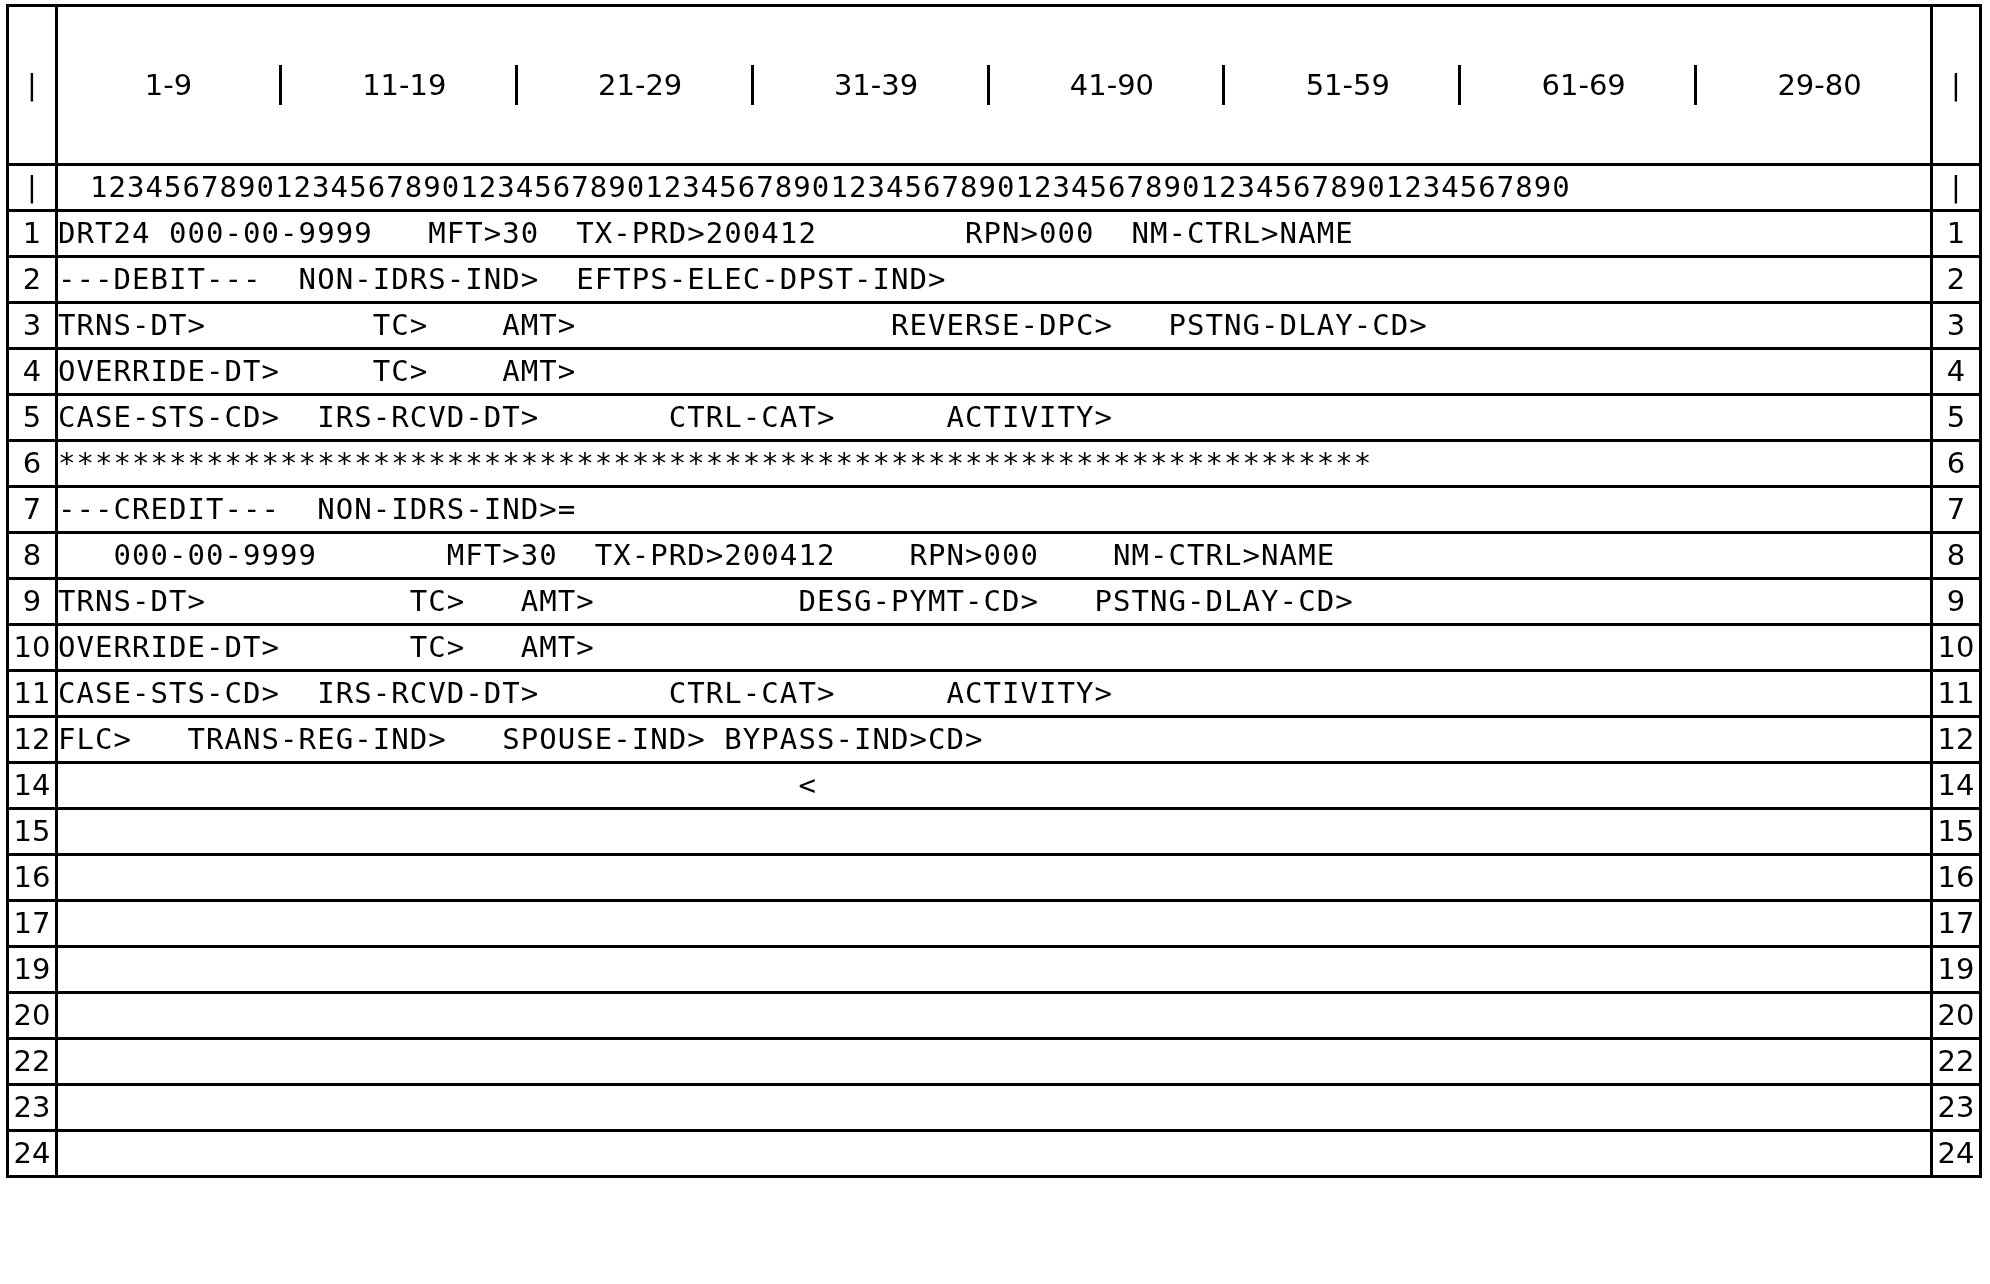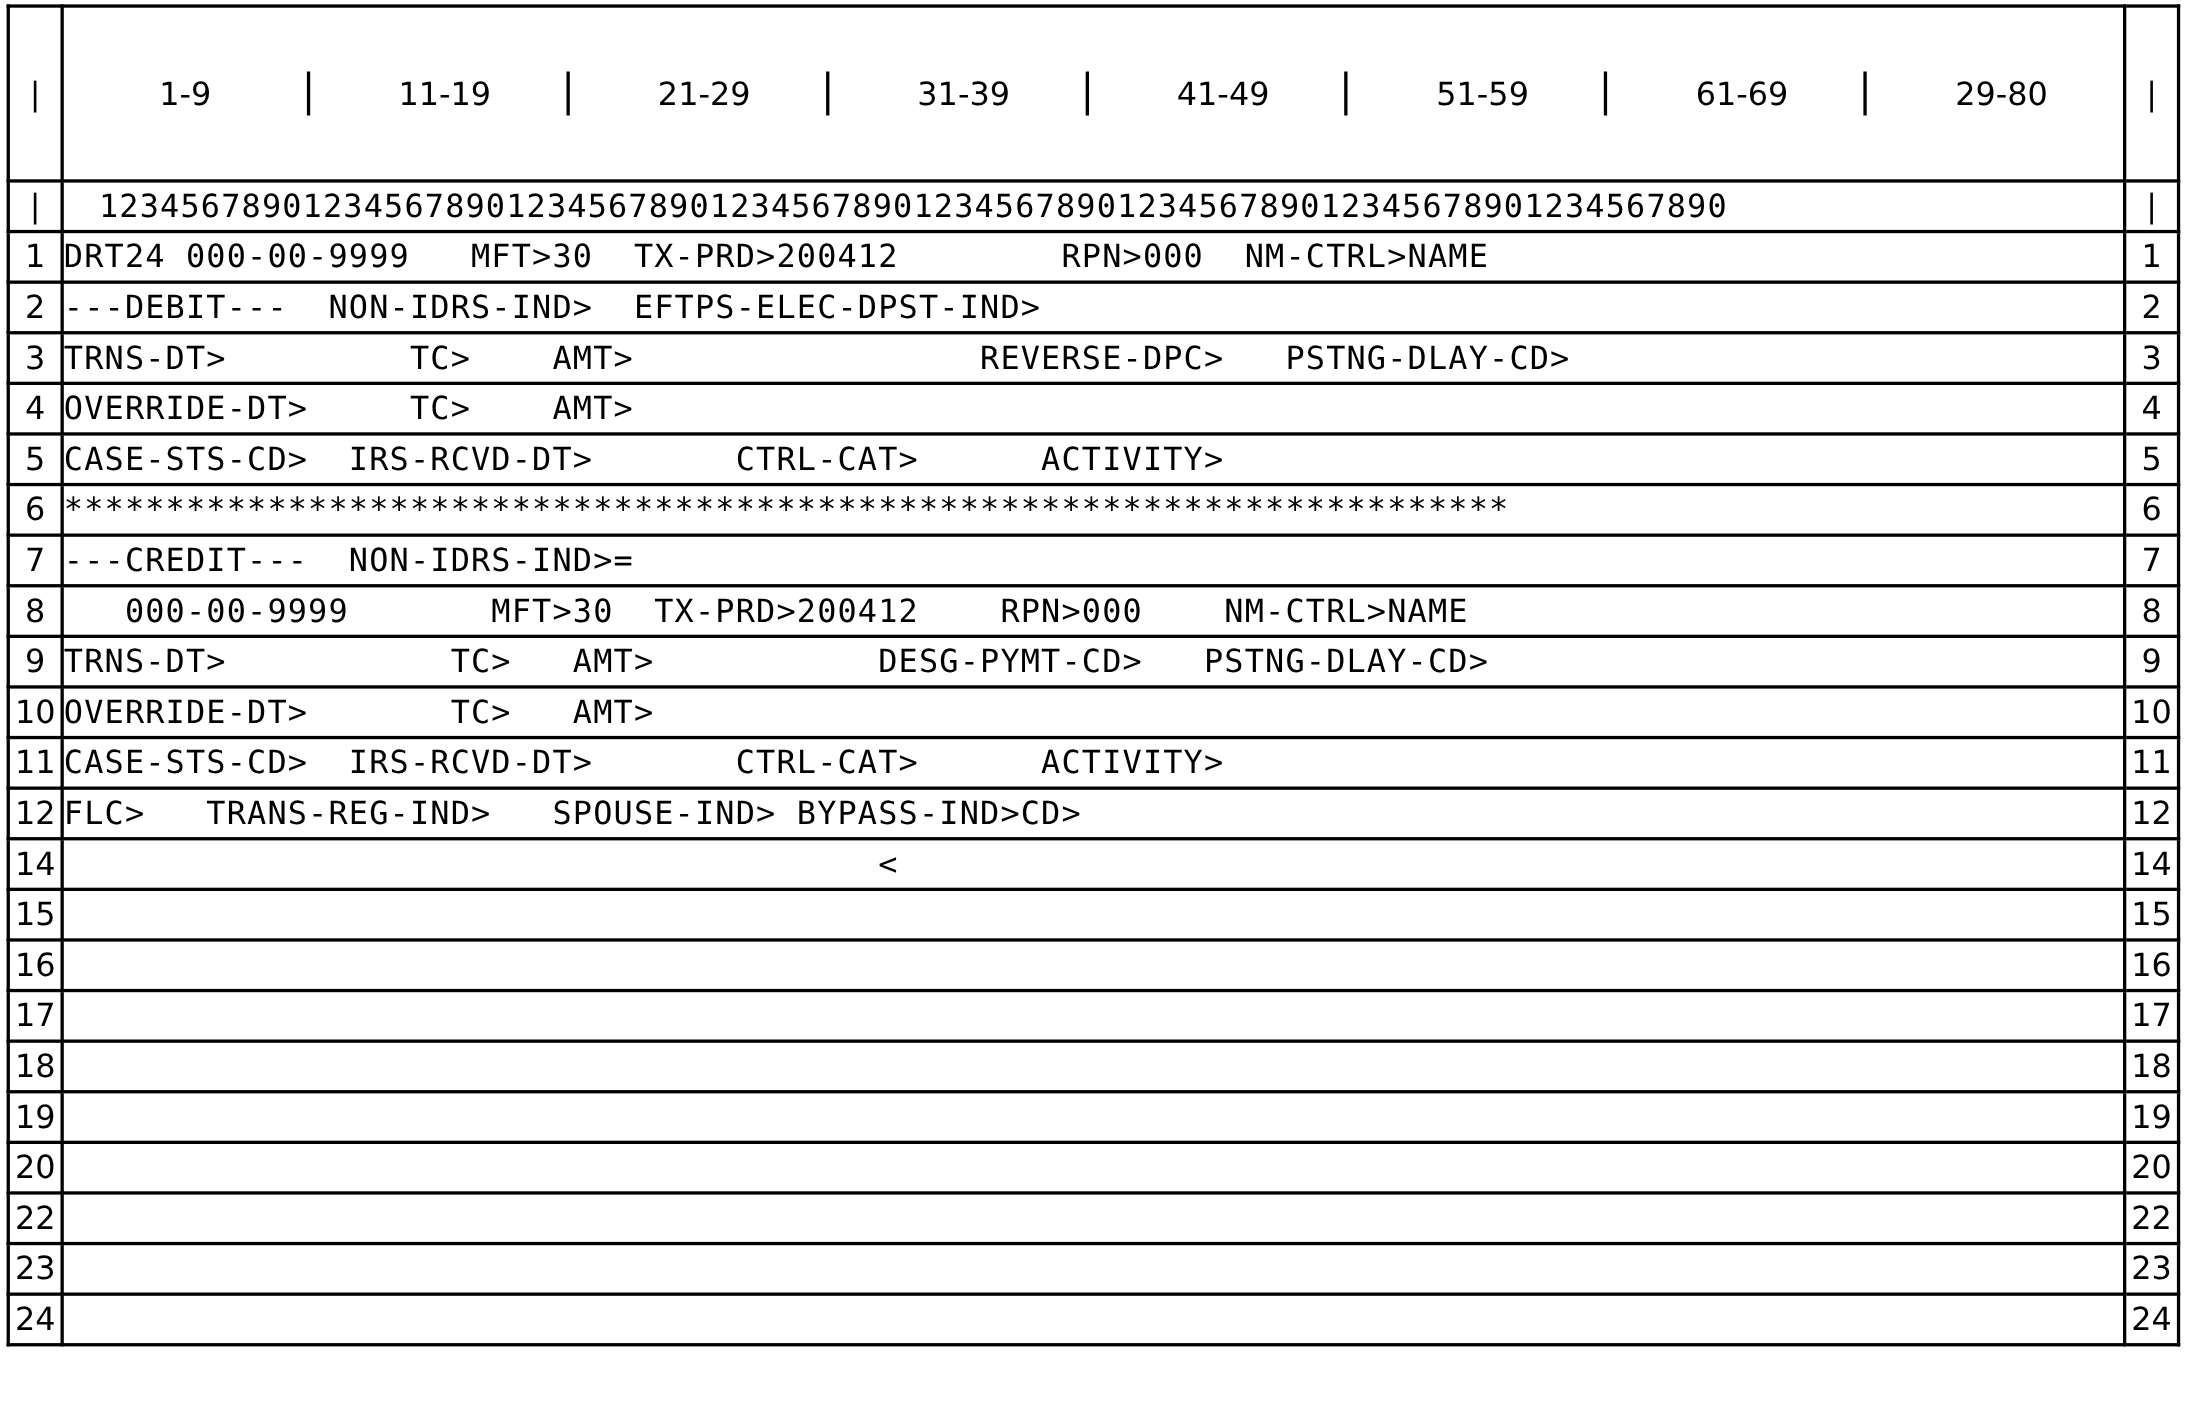--- a/index.html
+++ b/index.html
@@ -92,21 +92,21 @@
 
     <tbody>
         <tr>
       <td class="gutter narrow">|</td>
       <td class="body header-scale">
         <div class="scale-row">
           <span class="scale-cell">1-9</span>
           <span class="scale-cell">11-19</span>
           <span class="scale-cell">21-29</span>
           <span class="scale-cell">31-39</span>
-          <span class="scale-cell">41-49</span>
+          <span class="scale-cell">41-90</span>
           <span class="scale-cell">51-59</span>
           <span class="scale-cell">61-69</span>
           <span class="scale-cell">29-80</span>
         </div>
       </td>
       <td class="gutter narrow">|</td>
     </tr>
 
     <tr>
       <td class="gutter narrow">|</td>
@@ -188,25 +188,20 @@
       <td class="gutter">16</td>
       <td class="body"></td>
       <td class="gutter">16</td>
     </tr>
     <tr>
       <td class="gutter">17</td>
       <td class="body"></td>
       <td class="gutter">17</td>
     </tr>
     <tr>
-      <td class="gutter">18</td>
-      <td class="body"></td>
-      <td class="gutter">18</td>
-    </tr>
-    <tr>
       <td class="gutter">19</td>
       <td class="body"></td>
       <td class="gutter">19</td>
     </tr>
     <tr>
       <td class="gutter">20</td>
       <td class="body"></td>
       <td class="gutter">20</td>
     </tr>
     <tr>

